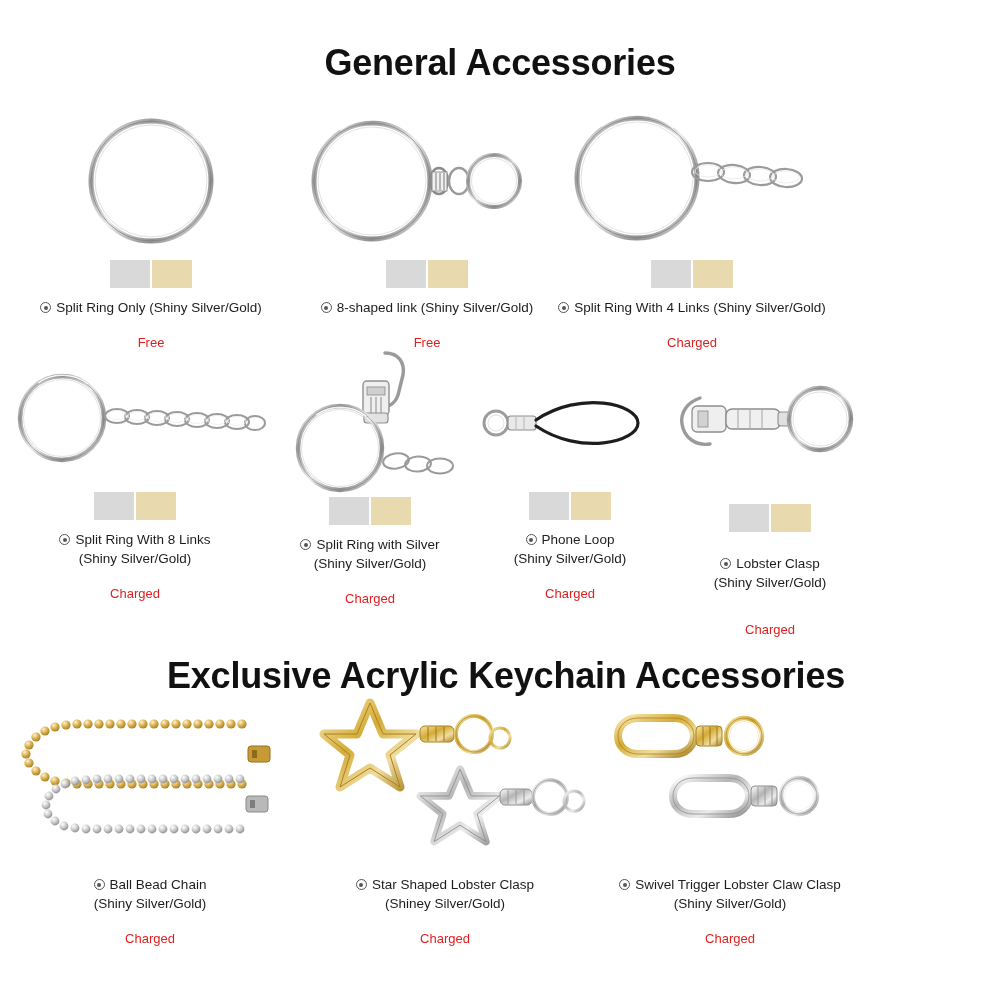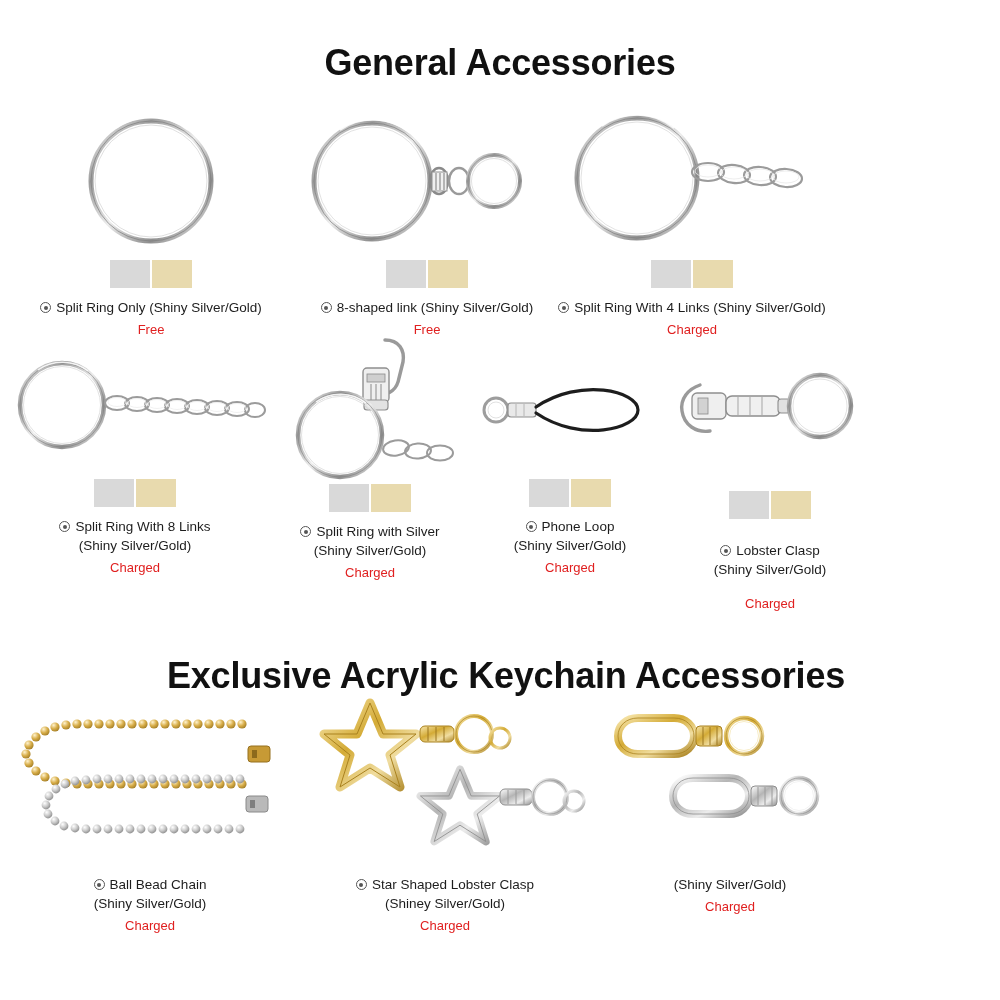--- a/index.html
+++ b/index.html
@@ -65,21 +65,21 @@
   }
   .bullet::after {
     content: "";
     position: absolute;
     left: 2.5px; top: 2.5px;
     width: 4px; height: 4px;
     border-radius: 50%;
     background: #555;
   }
   .price {
-    margin-top: 5px;
+    margin-top: 18px;
     font-size: 13px;
     color: #e02020;
     text-align: center;
   }
 
   svg { display: block; }
 </style>
 </head>
 <body>
 
@@ -514,19 +514,20 @@
             <line x1="93" y1="13" x2="93" y2="31" stroke="#9a9a9a" stroke-width="1"></line>
             <line x1="100" y1="13" x2="100" y2="31" stroke="#9a9a9a" stroke-width="1"></line>
             <line x1="107" y1="13" x2="107" y2="31" stroke="#9a9a9a" stroke-width="1"></line>
             <circle cx="134" cy="22" r="18" fill="none" stroke="url(#silGrad)" stroke-width="4.5"></circle>
             <circle cx="134" cy="22" r="18" fill="none" stroke="#8d8d8d" stroke-width="0.7"></circle>
             <circle cx="134" cy="22" r="14.5" fill="none" stroke="#ededed" stroke-width="0.7"></circle>
           </g>
         </svg>
       </div>
       <div class="caption" style="margin-top:14px;">
+        <span class="line1"><span class="bullet"></span><span>Swivel Trigger Lobster Claw Clasp</span></span>
         <span class="line2">(Shiny Silver/Gold)</span>
       </div>
       <div class="price">Charged</div>
     </div>
   </div>
 
 </div>
 
 </body></html>

